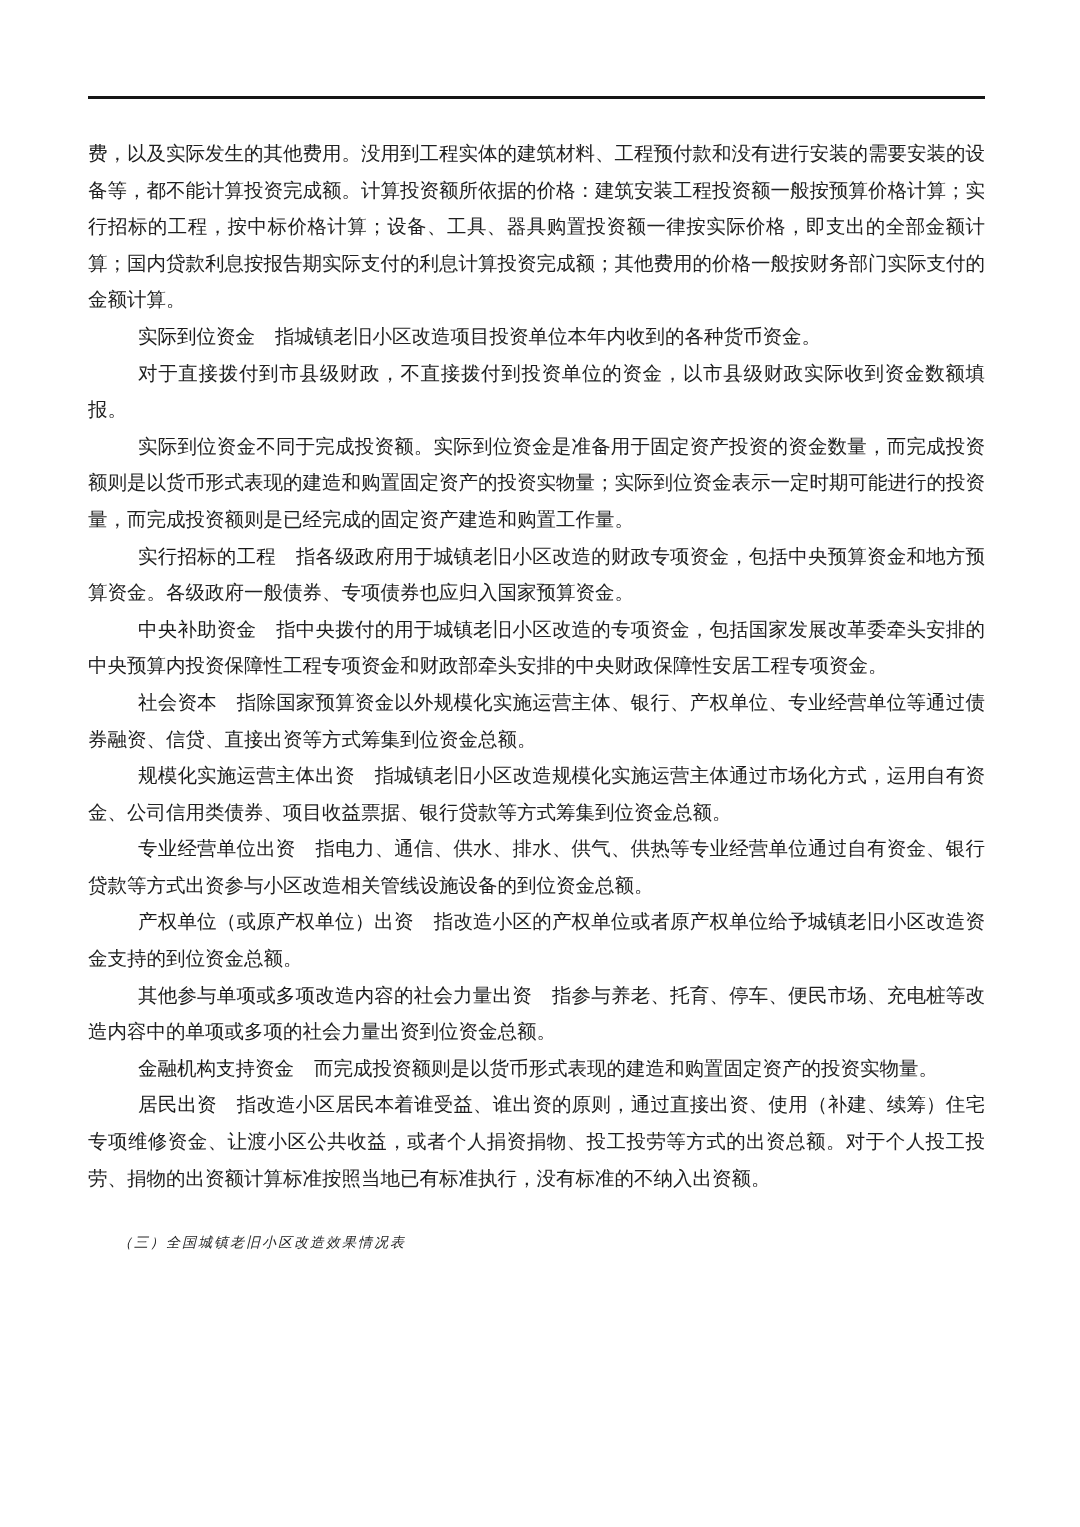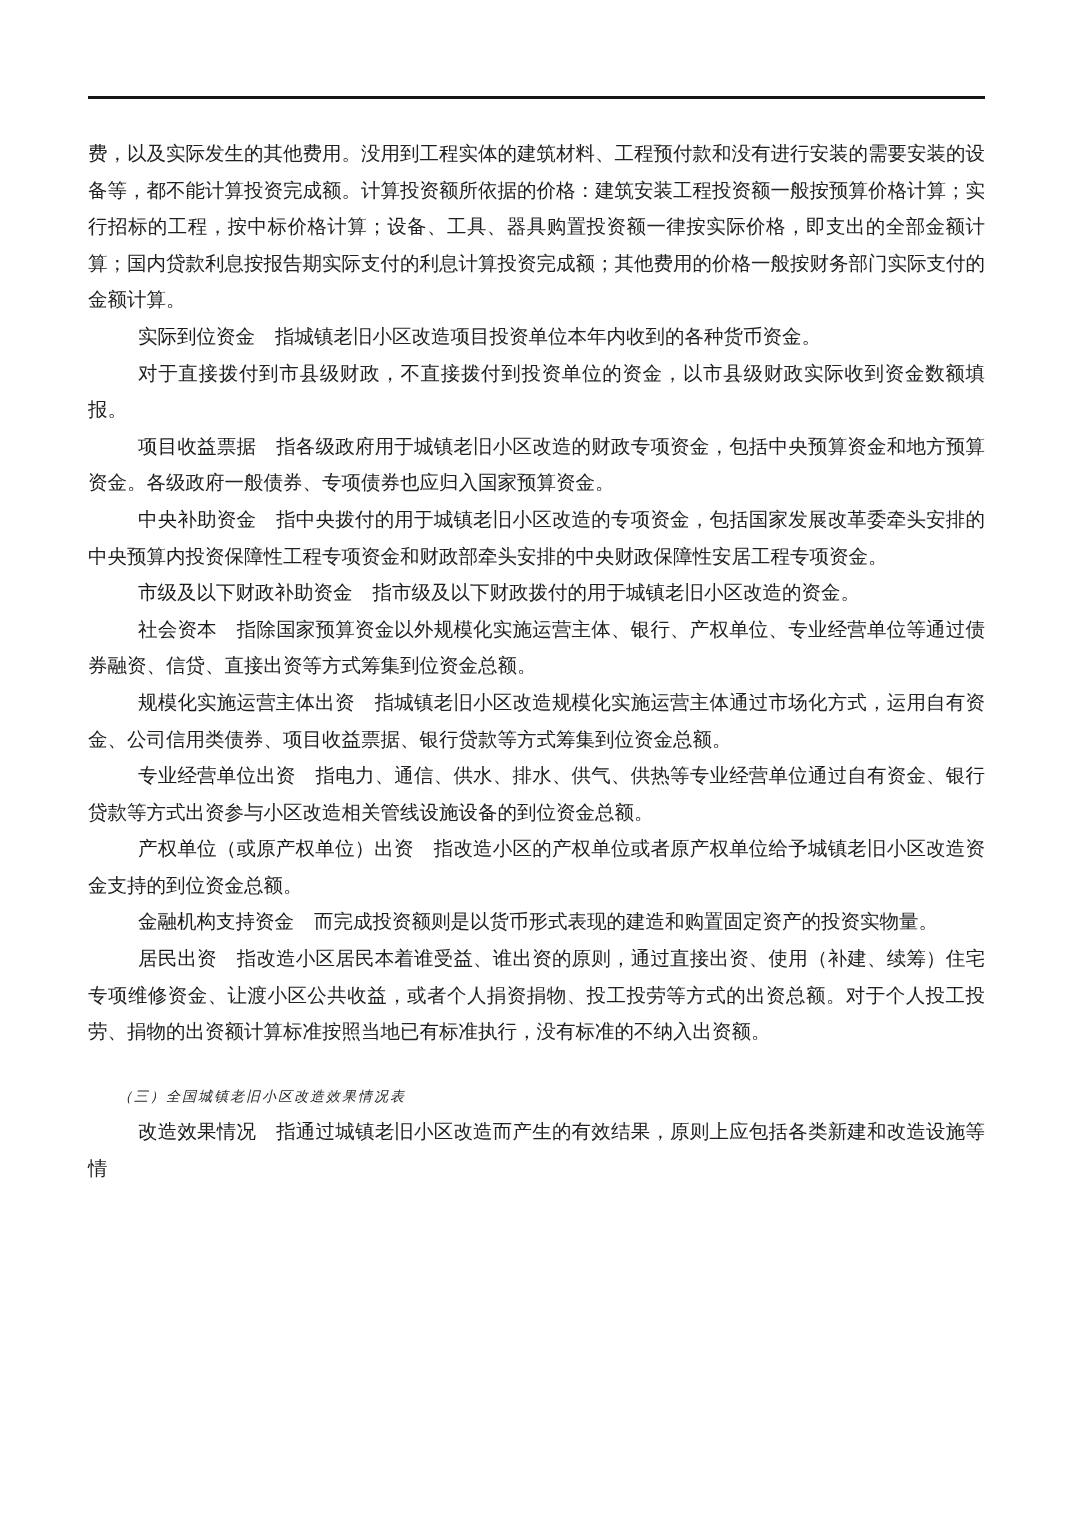--- a/index.html
+++ b/index.html
@@ -63,37 +63,38 @@
   <div class="top-rule"></div>
 
   <div class="content">
 
     <p class="para no-indent"><span>费，以及实际发生的其他费用。没用到工程实体的建筑材料、工程预付款和没有进行安装的需要安装的设备等，都不能计算投资完成额。计算投资额所依据的价格：建筑安装工程投资额一般按预算价格计算；实行招标的工程，按中标价格计算；设备、工具、器具购置投资额一律按实际价格，即支出的全部金额计算；国内贷款利息按报告期实际支付的利息计算投资完成额；其他费用的价格一般按财务部门实际支付的金额计算。</span></p>
 
     <p class="para"><span class="term">实际到位资金</span><span>指城镇老旧小区改造项目投资单位本年内收到的各种货币资金。</span></p>
 
     <p class="para"><span>对于直接拨付到市县级财政，不直接拨付到投资单位的资金，以市县级财政实际收到资金数额填报。</span></p>
 
+    <p class="para"><span>实际到位资金不同于完成投资额。实际到位资金是准备用于固定资产投资的资金数量，而完成投资额则是以货币形式表现的建造和购置固定资产的投资实物量；实际到位资金表示一定时期可能进行的投资量，而完成投资额则是已经完成的固定资产建造和购置工作量。</span></p>
 
-    <p class="para"><span class="term">项目收益票据</span><span>指各级政府用于城镇老旧小区改造的财政专项资金，包括中央预算资金和地方预算资金。各级政府一般债券、专项债券也应归入国家预算资金。</span></p>
+    <p class="para"><span class="term">实行招标的工程</span><span>指各级政府用于城镇老旧小区改造的财政专项资金，包括中央预算资金和地方预算资金。各级政府一般债券、专项债券也应归入国家预算资金。</span></p>
 
     <p class="para"><span class="term">中央补助资金</span><span>指中央拨付的用于城镇老旧小区改造的专项资金，包括国家发展改革委牵头安排的中央预算内投资保障性工程专项资金和财政部牵头安排的中央财政保障性安居工程专项资金。</span></p>
 
 
-    <p class="para"><span class="term">市级及以下财政补助资金</span><span>指市级及以下财政拨付的用于城镇老旧小区改造的资金。</span></p>
 
 
     <p class="para"><span class="term">社会资本</span><span>指除国家预算资金以外规模化实施运营主体、银行、产权单位、专业经营单位等通过债券融资、信贷、直接出资等方式筹集到位资金总额。</span></p>
 
     <p class="para"><span class="term">规模化实施运营主体出资</span><span>指城镇老旧小区改造规模化实施运营主体通过市场化方式，运用自有资金、公司信用类债券、项目收益票据、银行贷款等方式筹集到位资金总额。</span></p>
 
     <p class="para"><span class="term">专业经营单位出资</span><span>指电力、通信、供水、排水、供气、供热等专业经营单位通过自有资金、银行贷款等方式出资参与小区改造相关管线设施设备的到位资金总额。</span></p>
 
     <p class="para"><span class="term">产权单位（或原产权单位）出资</span><span>指改造小区的产权单位或者原产权单位给予城镇老旧小区改造资金支持的到位资金总额。</span></p>
 
+    <p class="para"><span class="term">其他参与单项或多项改造内容的社会力量出资</span><span>指参与养老、托育、停车、便民市场、充电桩等改造内容中的单项或多项的社会力量出资到位资金总额。</span></p>
 
     <p class="para"><span class="term">金融机构支持资金</span><span>而完成投资额则是以货币形式表现的建造和购置固定资产的投资实物量。</span></p>
 
     <p class="para"><span class="term">居民出资</span><span>指改造小区居民本着谁受益、谁出资的原则，通过直接出资、使用（补建、续筹）住宅专项维修资金、让渡小区公共收益，或者个人捐资捐物、投工投劳等方式的出资总额。对于个人投工投劳、捐物的出资额计算标准按照当地已有标准执行，没有标准的不纳入出资额。</span></p>
 
     <p class="section-heading">（三）全国城镇老旧小区改造效果情况表</p>
 
     <p class="para"><span class="term">改造效果情况</span><span>指通过城镇老旧小区改造而产生的有效结果，原则上应包括各类新建和改造设施等情</span></p>
 
   </div>

